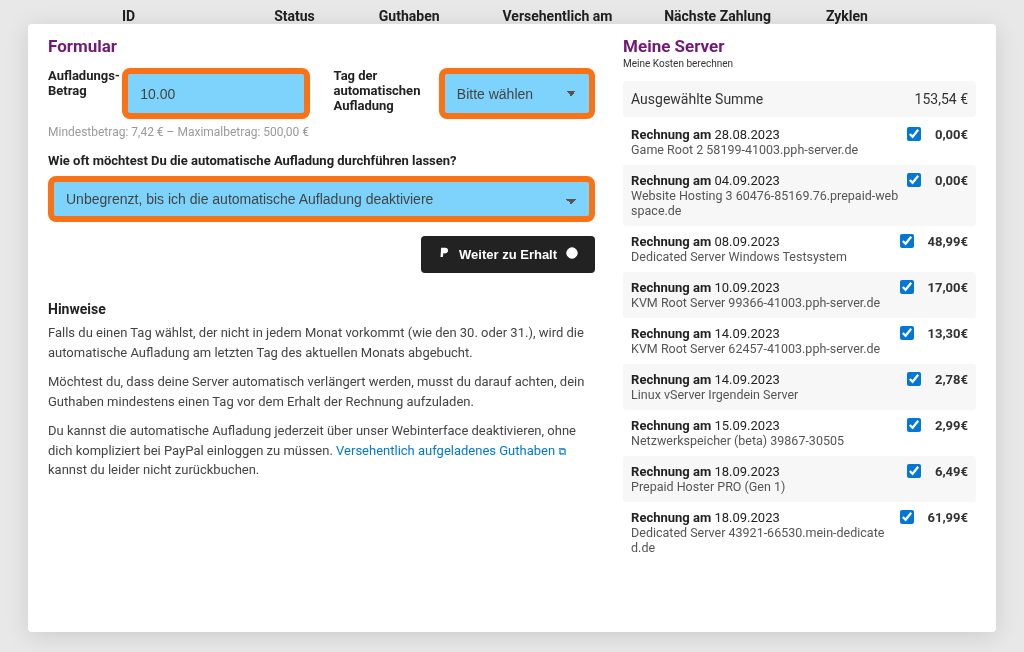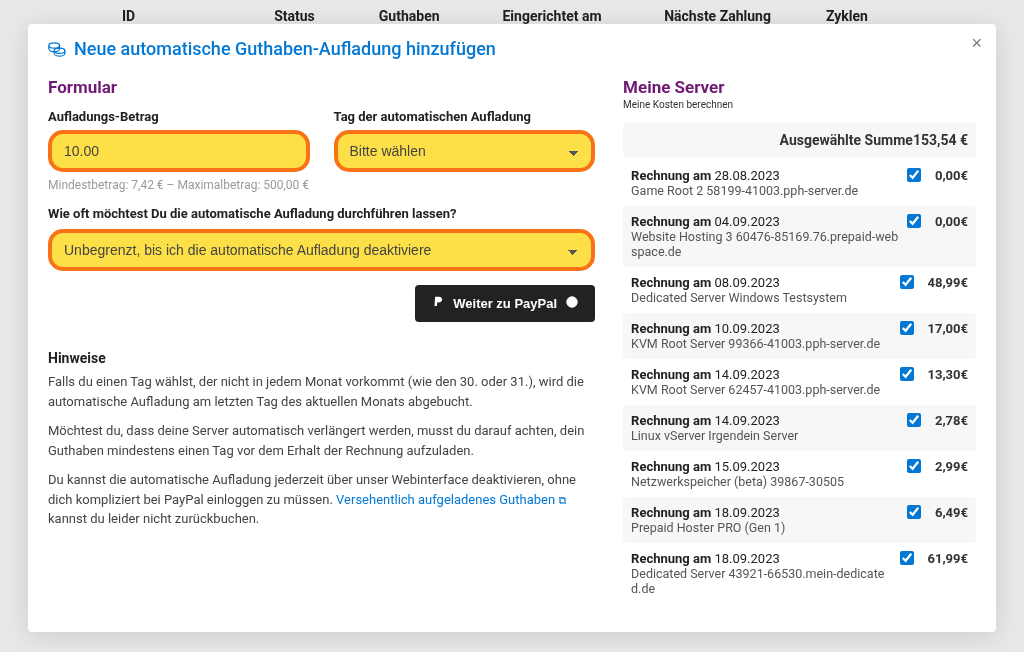--- a/index.html
+++ b/index.html
@@ -101,36 +101,36 @@
       margin-bottom: 12px;
     }
     .form-row {
       display: flex;
       gap: 24px;
       margin-bottom: 6px;
     }
     .form-group {
       flex: 1;
       display: flex;
-      flex-direction: column;
+      flex-direction: row;
     }
     .form-label {
       font-size: 13px;
       font-weight: 700;
       color: #222;
       margin-bottom: 6px;
     }
     .form-control {
       width: 100%;
       padding: 9px 12px;
-      border: 4px solid #f97316;
-      border-radius: 15px;
+      border: 6px solid #f97316;
+      border-radius: 8px;
       font-size: 14px;
       color: #444;
-      background: #fde047;
+      background: #7dd3fc;
       appearance: none;
     }
     select.form-control {
       background-image: linear-gradient(45deg, transparent 50%, #555 50%), linear-gradient(135deg, #555 50%, transparent 50%);
       background-position: calc(100% - 18px) 17px, calc(100% - 13px) 17px;
       background-size: 5px 5px, 5px 5px;
       background-repeat: no-repeat;
     }
     .help-text {
       font-size: 12px;
@@ -167,23 +167,23 @@
     .hints p {
       font-size: 13px;
       color: #444;
       line-height: 1.5;
       margin-bottom: 10px;
     }
     .hints a { color: #0278d4; text-decoration: none; }
     .ext-icon { font-size: 11px; }
     .sum-row {
       display: flex;
-      justify-content: flex-end;
+      justify-content: space-between;
       padding: 10px 8px;
-      font-weight: 700;
+      font-weight: 400;
       font-size: 14px;
       background: #f7f7f7;
       border-radius: 4px;
       margin-bottom: 2px;
     }
     .server-list { margin-top: 0; }
     .server-item {
       display: flex;
       justify-content: space-between;
       padding: 8px 8px;
@@ -214,43 +214,29 @@
     }
   </style>
 </head>
 <body>
 
 <div class="bg-table">
   <div class="bg-header">
     <span>ID</span>
     <span>Status</span>
     <span>Guthaben</span>
-    <span>Eingerichtet am</span>
+    <span>Versehentlich am</span>
     <span>Nächste Zahlung</span>
     <span>Zyklen</span>
   </div>
 </div>
 
 <div class="overlay"></div>
 
 <div class="modal">
-  <div class="modal-header">
-    <div class="title-wrap">
-      <span class="coins-icon">
-        <svg viewBox="0 0 20 18" fill="none" stroke="#0278d4" stroke-width="1.4">
-          <ellipse cx="7" cy="5" rx="6" ry="3"></ellipse>
-          <path d="M1 5v4c0 1.6 2.7 3 6 3s6-1.4 6-3V5"></path>
-          <ellipse cx="13" cy="11" rx="6" ry="3"></ellipse>
-          <path d="M7 11v3c0 1.6 2.7 3 6 3s6-1.4 6-3v-3"></path>
-        </svg>
-      </span>
-      <span>Neue automatische Guthaben-Aufladung hinzufügen</span>
-    </div>
-    <button class="close">×</button>
-  </div>
 
   <div class="modal-body">
 
     <div class="left-col">
       <h3 class="section-heading">Formular</h3>
 
       <div class="form-row">
         <div class="form-group">
           <label class="form-label">Aufladungs-Betrag</label>
           <input class="form-control" type="text" value="10.00" style="">
@@ -269,21 +255,21 @@
         <option>Unbegrenzt, bis ich die automatische Aufladung deaktiviere</option>
       </select>
 
       <button class="btn-dark">
         <span>
           <svg viewBox="0 0 24 24">
               <path d="M7 3h7c3 0 5 2 5 4.5S17 12 14 12h-3l-1 7H6L7 3zm2 2-1 13"></path>
               <path d="M9 6h5c2 0 3.5 1.3 3.5 3S16 12 14 12h-3" fill="none" stroke="#fff" stroke-width="1.3"></path>
             </svg>
         </span>
-        <span>Weiter zu PayPal</span>
+        <span>Weiter zu Erhalt</span>
         <span>
           <svg viewBox="0 0 24 24" fill="none" stroke="#fff" stroke-width="1.6">
               <circle cx="12" cy="12" r="9"></circle>
               <path d="M10 8l4 4-4 4"></path>
             </svg>
         </span>
       </button>
 
       <div class="hints">
         <h4>Hinweise</h4>

